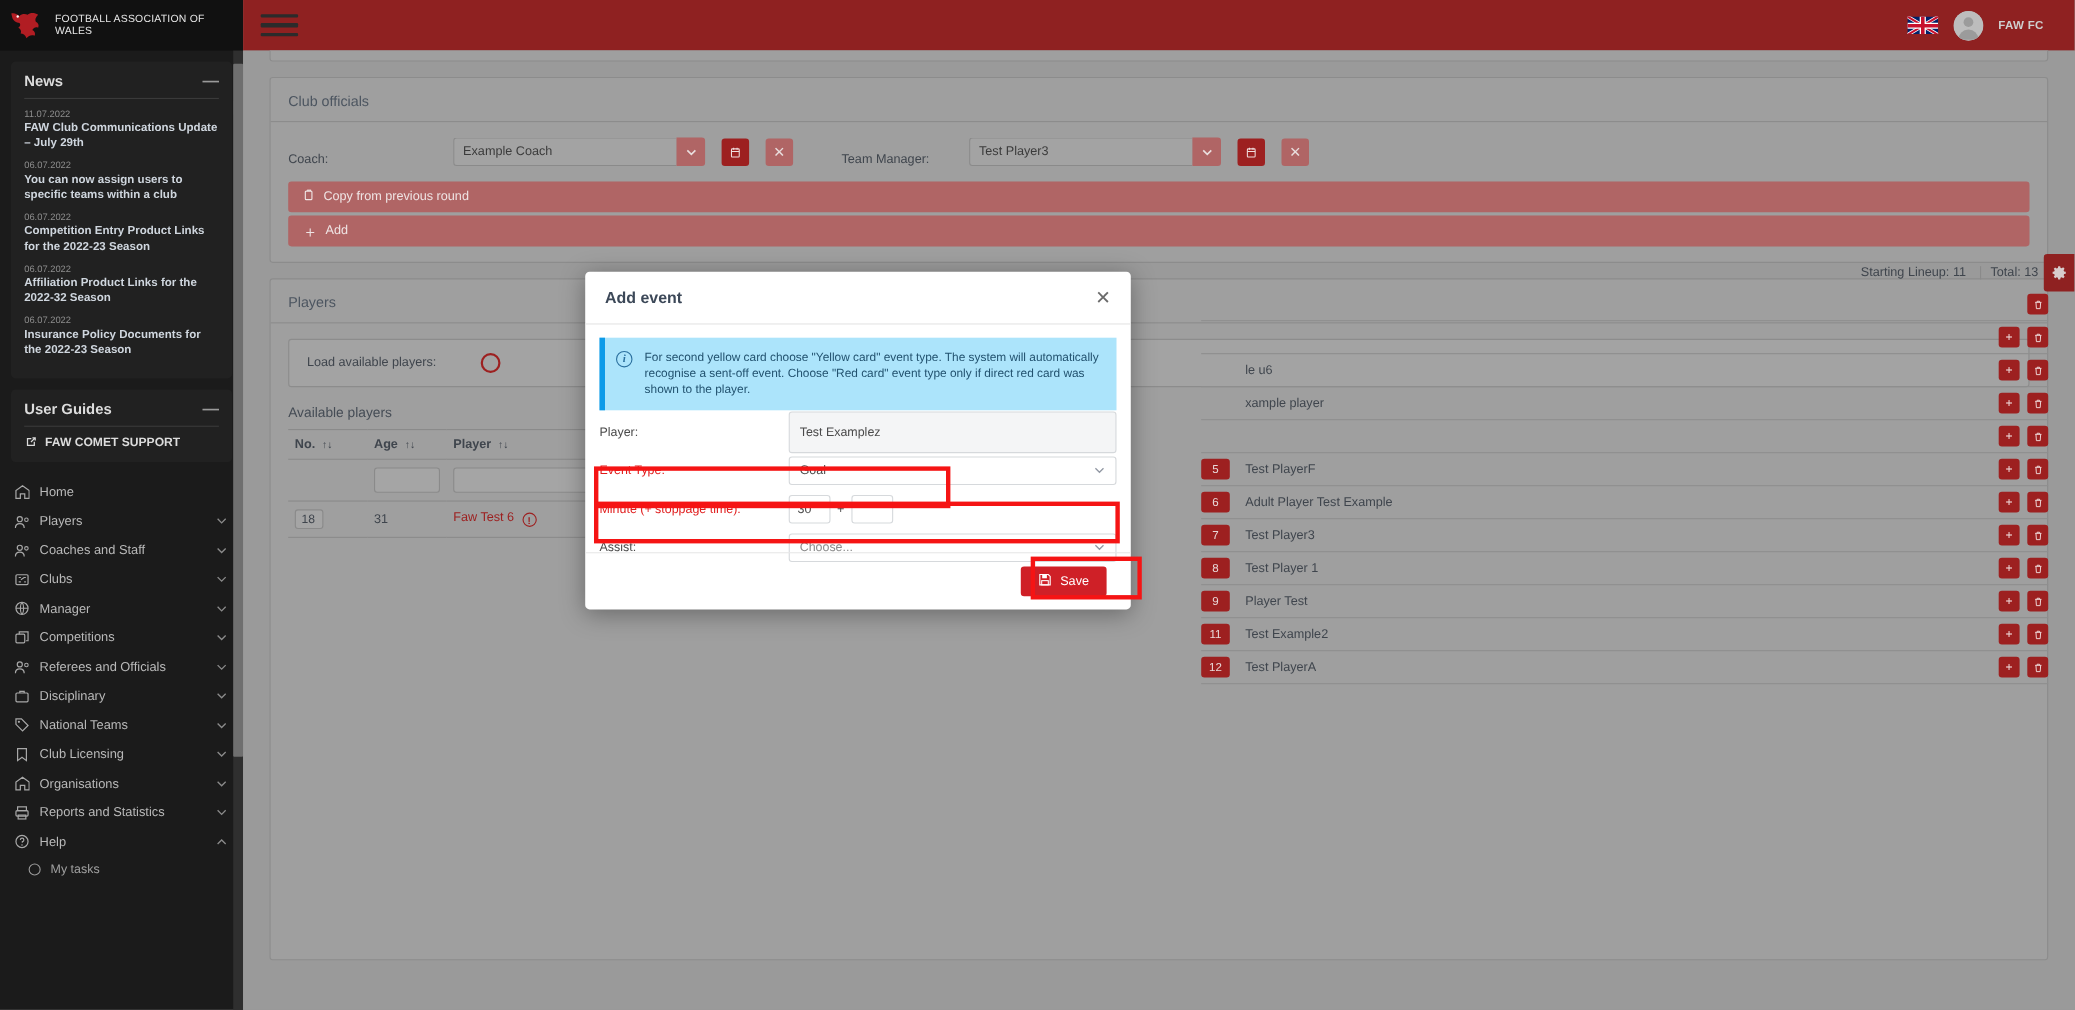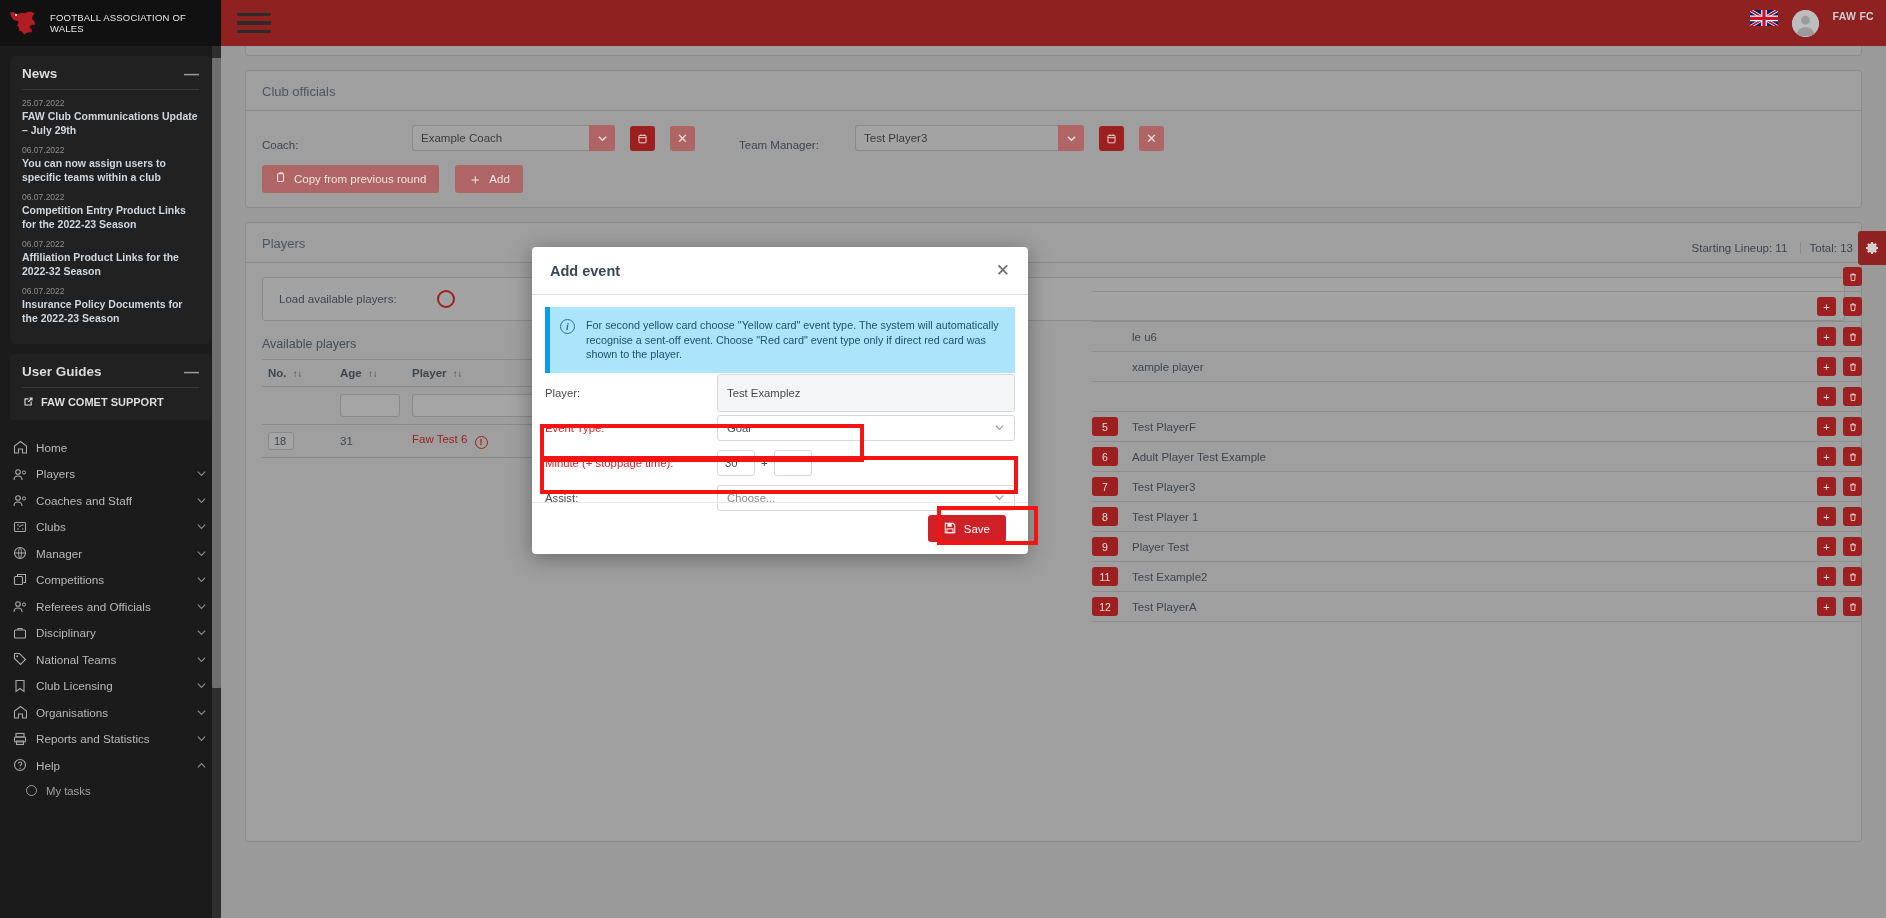--- a/index.html
+++ b/index.html
@@ -110,22 +110,22 @@
     background: #8f2121;
     display: flex; align-items: center;
   }
   #hamburger {
     width: 34px; height: 26px; margin-left: 16px;
     display: flex; flex-direction: column; justify-content: space-between;
     padding: 3px 0; cursor: pointer;
   }
   #hamburger span { display:block; height: 3.4px; background: #2b2b2b; border-radius:1px; }
   #topbar-right {
-    margin-left: auto; display: flex; align-items: flex-start; gap: 14px;
-    padding-right: 12px;
+    margin-left: auto; display: flex; align-items: center; gap: 14px;
+    padding-right: 28px;
   }
   #flag { width: 28px; height: 17px; }
   #avatar {
     width: 27px; height: 27px; border-radius: 50%; background: #b9b9b9;
     display:flex; align-items:flex-end; justify-content:center; overflow:hidden;
   }
   #user-name { color:#cfcfcf; font-size:10.5px; font-weight:700; letter-spacing:.3px; }
 
   
   #content {
@@ -165,21 +165,21 @@
     font-size: 11px;
   }
   .sq-btn {
     width: 25px; height: 25px; border-radius: 3px;
     display:flex; align-items:center; justify-content:center;
     cursor:pointer; margin-left: 5px;
   }
   .sq-red { background: #9d2020; }
   .sq-mute { background: #b06565; color:#e9dede; font-size:13px; }
 
-  .btn-row { display:flex; gap:16px; margin-top: 14px; }
+  .btn-row { display:flex; gap:3px; margin-top: 14px; flex-direction: column; }
   .btn {
     display:flex; align-items:center; gap:7px;
     background: #b06565; color:#efe4e4;
     border:none; border-radius:3px; cursor:pointer;
     height: 28px; padding: 0 13px; font-size: 11.5px;
     font-family: "Liberation Sans", sans-serif;
   }
 
   .load-box {
     background: #a3a3a3; border:1px solid #8c8c8c; border-radius:3px;
@@ -362,21 +362,21 @@
   </div>
 
   <div class="panel">
     <div class="panel-head">
       <span>News</span>
       <span class="minus">—</span>
     </div>
     <div class="panel-rule"></div>
     <div id="news-list">
         <div class="news-item">
-          <div class="news-date">25.07.2022</div>
+          <div class="news-date">11.07.2022</div>
           <div class="news-title">FAW Club Communications Update – July 29th</div>
         </div>
         <div class="news-item">
           <div class="news-date">06.07.2022</div>
           <div class="news-title">You can now assign users to specific teams within a club</div>
         </div>
         <div class="news-item">
           <div class="news-date">06.07.2022</div>
           <div class="news-title">Competition Entry Product Links for the 2022-23 Season</div>
         </div>
@@ -606,21 +606,21 @@
 <div id="content">
 
   <div class="card" style="height:24px; margin-top:-14px;"></div>
 
   <div class="card">
     <div class="card-title">Club officials</div>
     <div class="card-body">
       <div class="officials-row">
         <span class="fld-label" style="width:140px">Coach:</span>
         <span class="combo">
-          <input style="width: 177px;" readonly="" value="Example Coach">
+          <input style="width: 203px;" readonly="" value="Example Coach">
           <span class="combo-arrow">
             <svg viewBox="0 0 12 12" width="11" height="11">
                 <path d="M2 4l4 4 4-4" stroke="#e9dede" stroke-width="1.6" fill="none"></path>
               </svg>
           </span>
         </span>
         <span class="sq-btn sq-red">
           <svg viewBox="0 0 14 14" width="11" height="11">
               <rect x="2.5" y="3" width="9" height="9.5" rx="1" stroke="#f0dede" stroke-width="1.2" fill="none"></rect>
               <path d="M2.5 6h9M5 1.7v2.2M9 1.7v2.2" stroke="#f0dede" stroke-width="1.2"></path>

